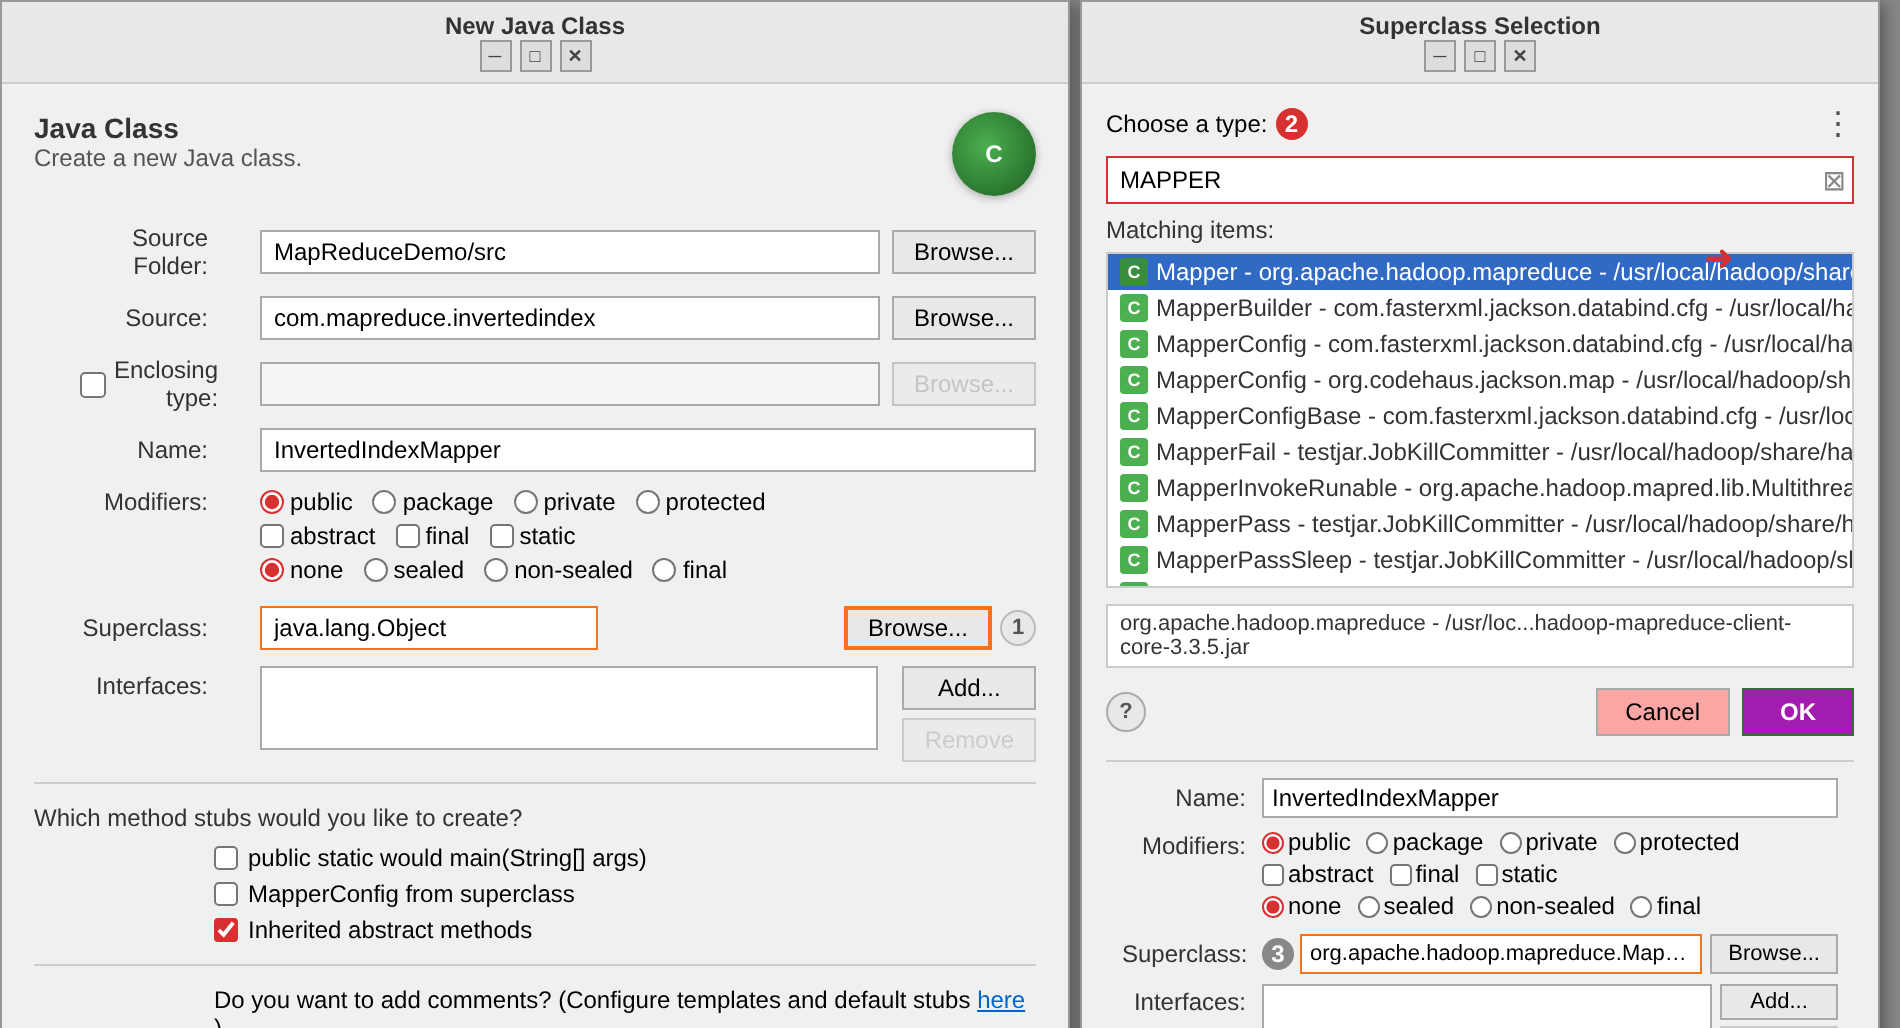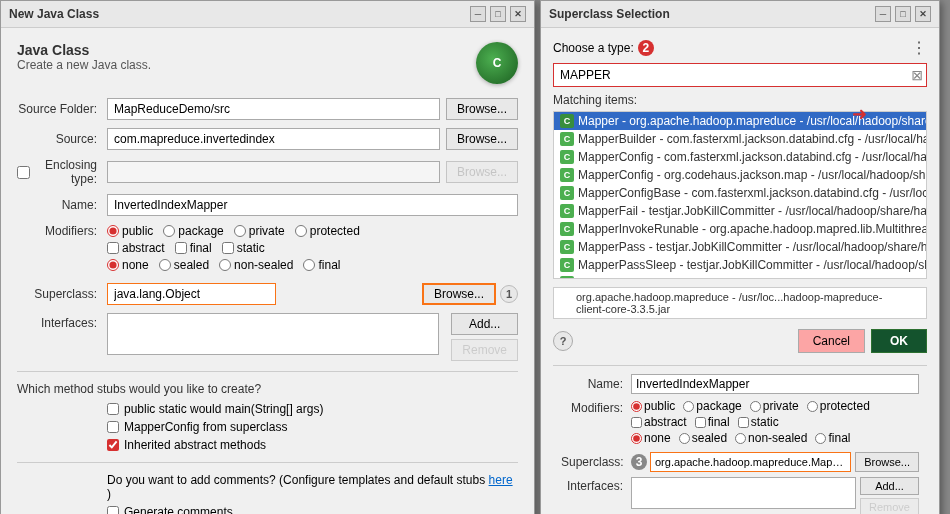--- a/index.html
+++ b/index.html
@@ -14,20 +14,21 @@
       background: #e8e8e8;
       border-bottom: 1px solid #ccc;
       padding: 5px 8px;
       display: flex;
       align-items: center;
       justify-content: space-between;
       font-size: 12px;
       font-weight: 600;
       color: #333;
       user-select: none;
+      flex-direction: column;
     }
     .titlebar-controls { display: flex; gap: 4px; }
     .titlebar-btn {
       width: 16px; height: 16px;
       border: 1px solid #999;
       background: #ddd;
       display: flex; align-items: center; justify-content: center;
       font-size: 9px;
       cursor: pointer;
       color: #444;
@@ -46,23 +47,24 @@
       color: white; font-size: 18px; font-weight: bold;
       box-shadow: 0 1px 4px rgba(0,0,0,0.3);
     }
     .form-row {
       display: flex; align-items: center;
       margin-bottom: 8px;
     }
     .form-label {
       width: 90px; min-width: 90px;
       text-align: right;
-      padding-right: 10px;
+      padding-right: 26px;
       color: #333;
       font-size: 12px;
+      margin-left: 23px;
     }
     .form-field { flex: 1; }
     .form-input {
       width: 100%;
       height: 22px;
       border: 1px solid #aaa;
       background: white;
       padding: 2px 6px;
       font-size: 12px;
       outline: none;
@@ -156,41 +158,41 @@
       background: #4caf50;
       border-radius: 2px;
       display: flex; align-items: center; justify-content: center;
       font-size: 9px; font-weight: bold; color: white;
       flex-shrink: 0;
     }
     .match-icon.bold-c { background: #388e3c; }
     .qualified-box {
       border: 1px solid #ccc;
       background: white;
-      padding: 3px 22px;
+      padding: 3px 6px;
       font-size: 11px;
       color: #333;
       margin-bottom: 10px;
       min-height: 20px;
     }
     .super-footer {
       display: flex; align-items: center; justify-content: space-between;
       margin-bottom: 12px;
     }
     .footer-btns { display: flex; gap: 6px; }
     .cancel-btn {
       padding: 4px 14px;
       background: #fca5a5;
       border: 1px solid #aaa;
       cursor: pointer;
       font-size: 12px;
     }
     .ok-btn {
       padding: 4px 18px;
-      background: #14532d;
+      background: #a21caf;
       border: 1px solid #2d7031;
       color: white;
       cursor: pointer;
       font-size: 12px;
       font-weight: bold;
     }
     .help-btn {
       width: 20px; height: 20px;
       border: 1px solid #aaa;
       background: #e8e8e8;

